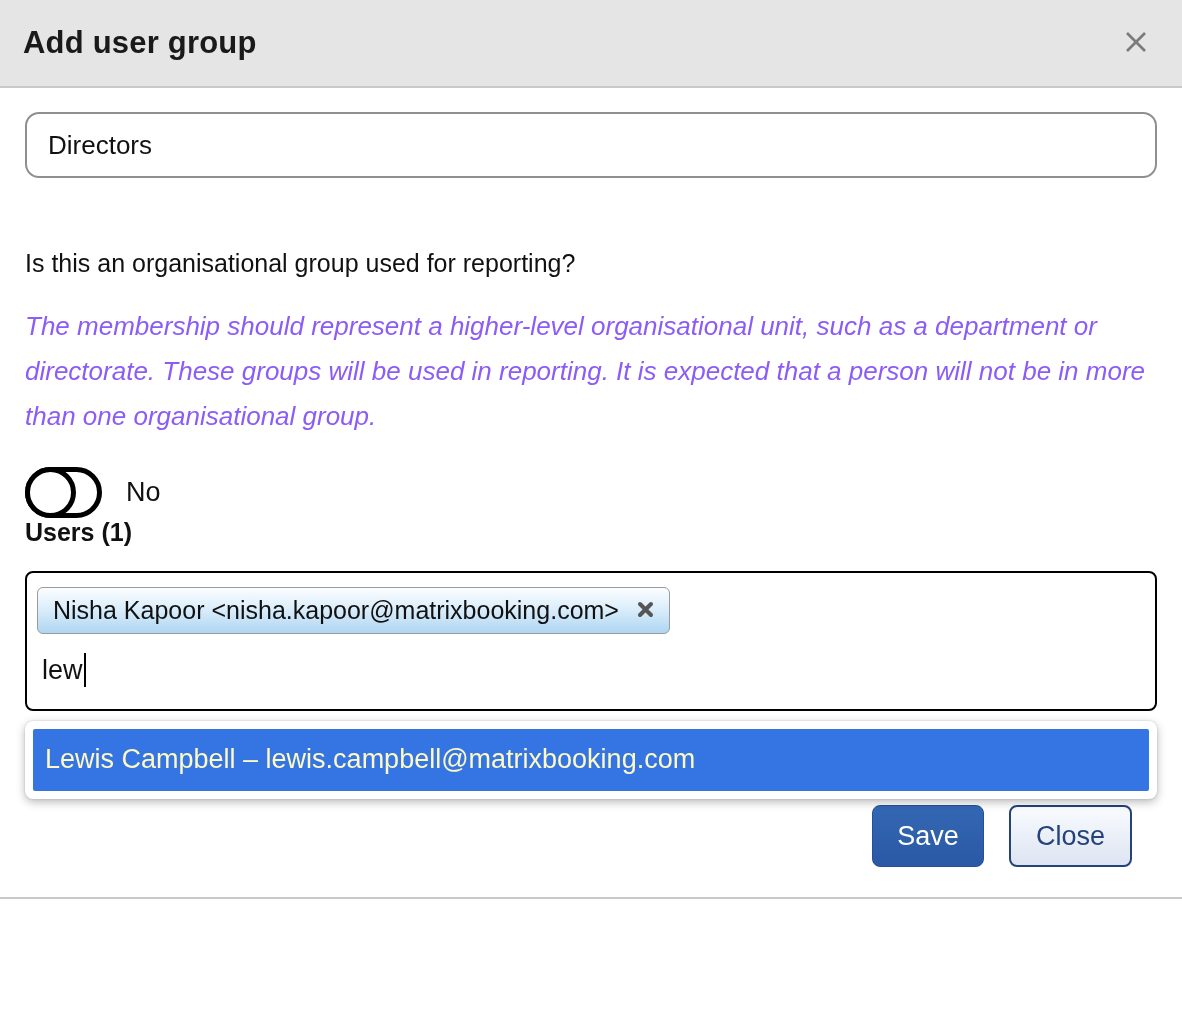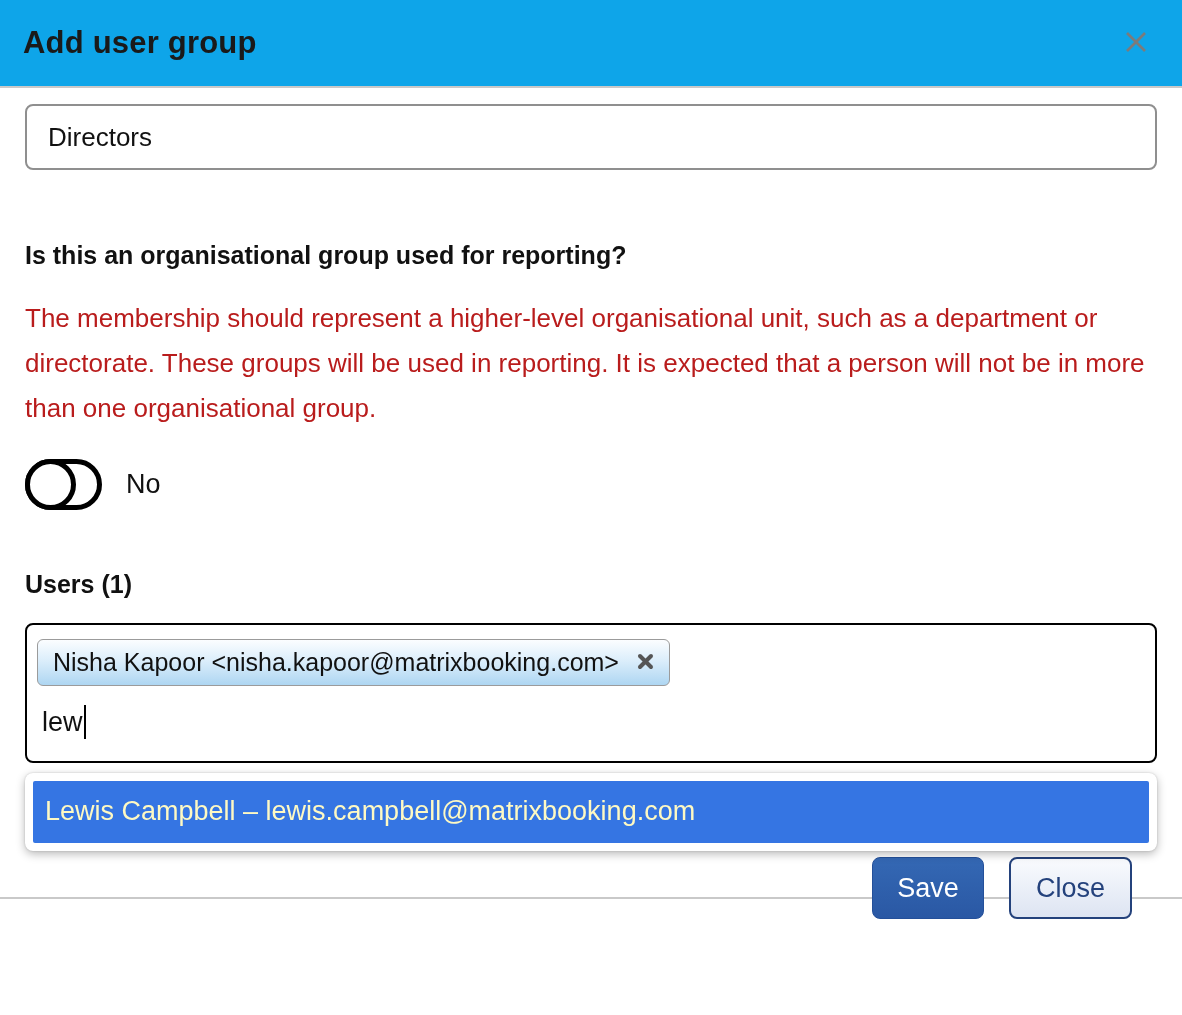--- a/index.html
+++ b/index.html
@@ -1,44 +1,44 @@
 <!DOCTYPE html>
 <html><head>
 <meta charset="utf-8">
 <style>
   * { margin:0; padding:0; box-sizing:border-box; }
   html,body { width:1182px; height:1015px; background:#fff; font-family:"Liberation Sans", sans-serif; color:#111; }
   .modal { position:relative; width:1182px; height:1015px; background:#fff; overflow:hidden; }
 
   
-  .modal-header { height:88px; background:#0ea5e9; border-bottom:2px solid #c9c9c9;
+  .modal-header { height:88px; background:#e5e5e5; border-bottom:2px solid #c9c9c9;
     display:flex; align-items:center; justify-content:space-between; padding:0 26px 0 23px; }
   .modal-title { font-size:31px; font-weight:700; color:#1a1a1a; letter-spacing:0.2px; }
   .close-btn { width:40px; height:40px; display:flex; align-items:center; justify-content:center;
     cursor:pointer; background:none; border:none; }
 
   
   .modal-body { padding:0 25px; position:relative; }
   .field-label { font-size:25px; font-weight:700; color:#111; }
   .lbl-group { margin-top:51px; }
-  .text-input { margin-top:16px; width:100%; height:66px; border:2px solid #8f8f8f; border-radius:8px;
+  .text-input { margin-top:24px; width:100%; height:66px; border:2px solid #8f8f8f; border-radius:14px;
     font-family:"Liberation Sans", sans-serif; font-size:26px; color:#111; padding:0 21px; background:#fff; outline:none; }
 
-  .org-question { margin-top:71px; font-size:25px; font-weight:700; color:#111; }
-  .org-desc { margin-top:26px; font-size:26px; line-height:45px; font-weight:400; color:#b91c1c; }
+  .org-question { margin-top:71px; font-size:25px; font-weight:400; color:#111; }
+  .org-desc { margin-top:26px; font-size:26px; line-height:45px; font-weight:400; color:#8b5cf6;font-style:italic; }
 
   
   .toggle-row { margin-top:28px; display:flex; align-items:center; }
   .toggle { position:relative; width:77px; height:51px; cursor:pointer; flex:0 0 auto; }
   .toggle-track { position:absolute; inset:0; border:5px solid #000; border-radius:26px; background:#fff; }
   .toggle-knob { position:absolute; left:0; top:0; width:51px; height:51px; border:5px solid #000;
     border-radius:50%; background:#fff; }
   .toggle-label { margin-left:24px; font-size:27px; color:#111; }
 
-  .lbl-users { margin-top:60px; }
+  .lbl-users { }
 
   
   .multiselect { margin-top:24px; width:100%; min-height:140px; border:2px solid #000000; border-radius:8px;
     background:#fff; padding:14px 10px 12px 10px; cursor:text; }
   .chip { display:inline-flex; align-items:center; gap:18px; height:47px; padding:0 15px;
     border:1px solid #9b9b9b; border-radius:6px;
     background:linear-gradient(to bottom, #fbfdff 0%, #dceefb 45%, #aed6f2 100%);
     font-size:25px; color:#111; }
   .chip-x { display:flex; align-items:center; cursor:pointer; background:none; border:none; padding:0; }
   .typed-row { margin-top:17px; padding-left:5px; display:flex; align-items:center; height:38px;text-align:center; }

